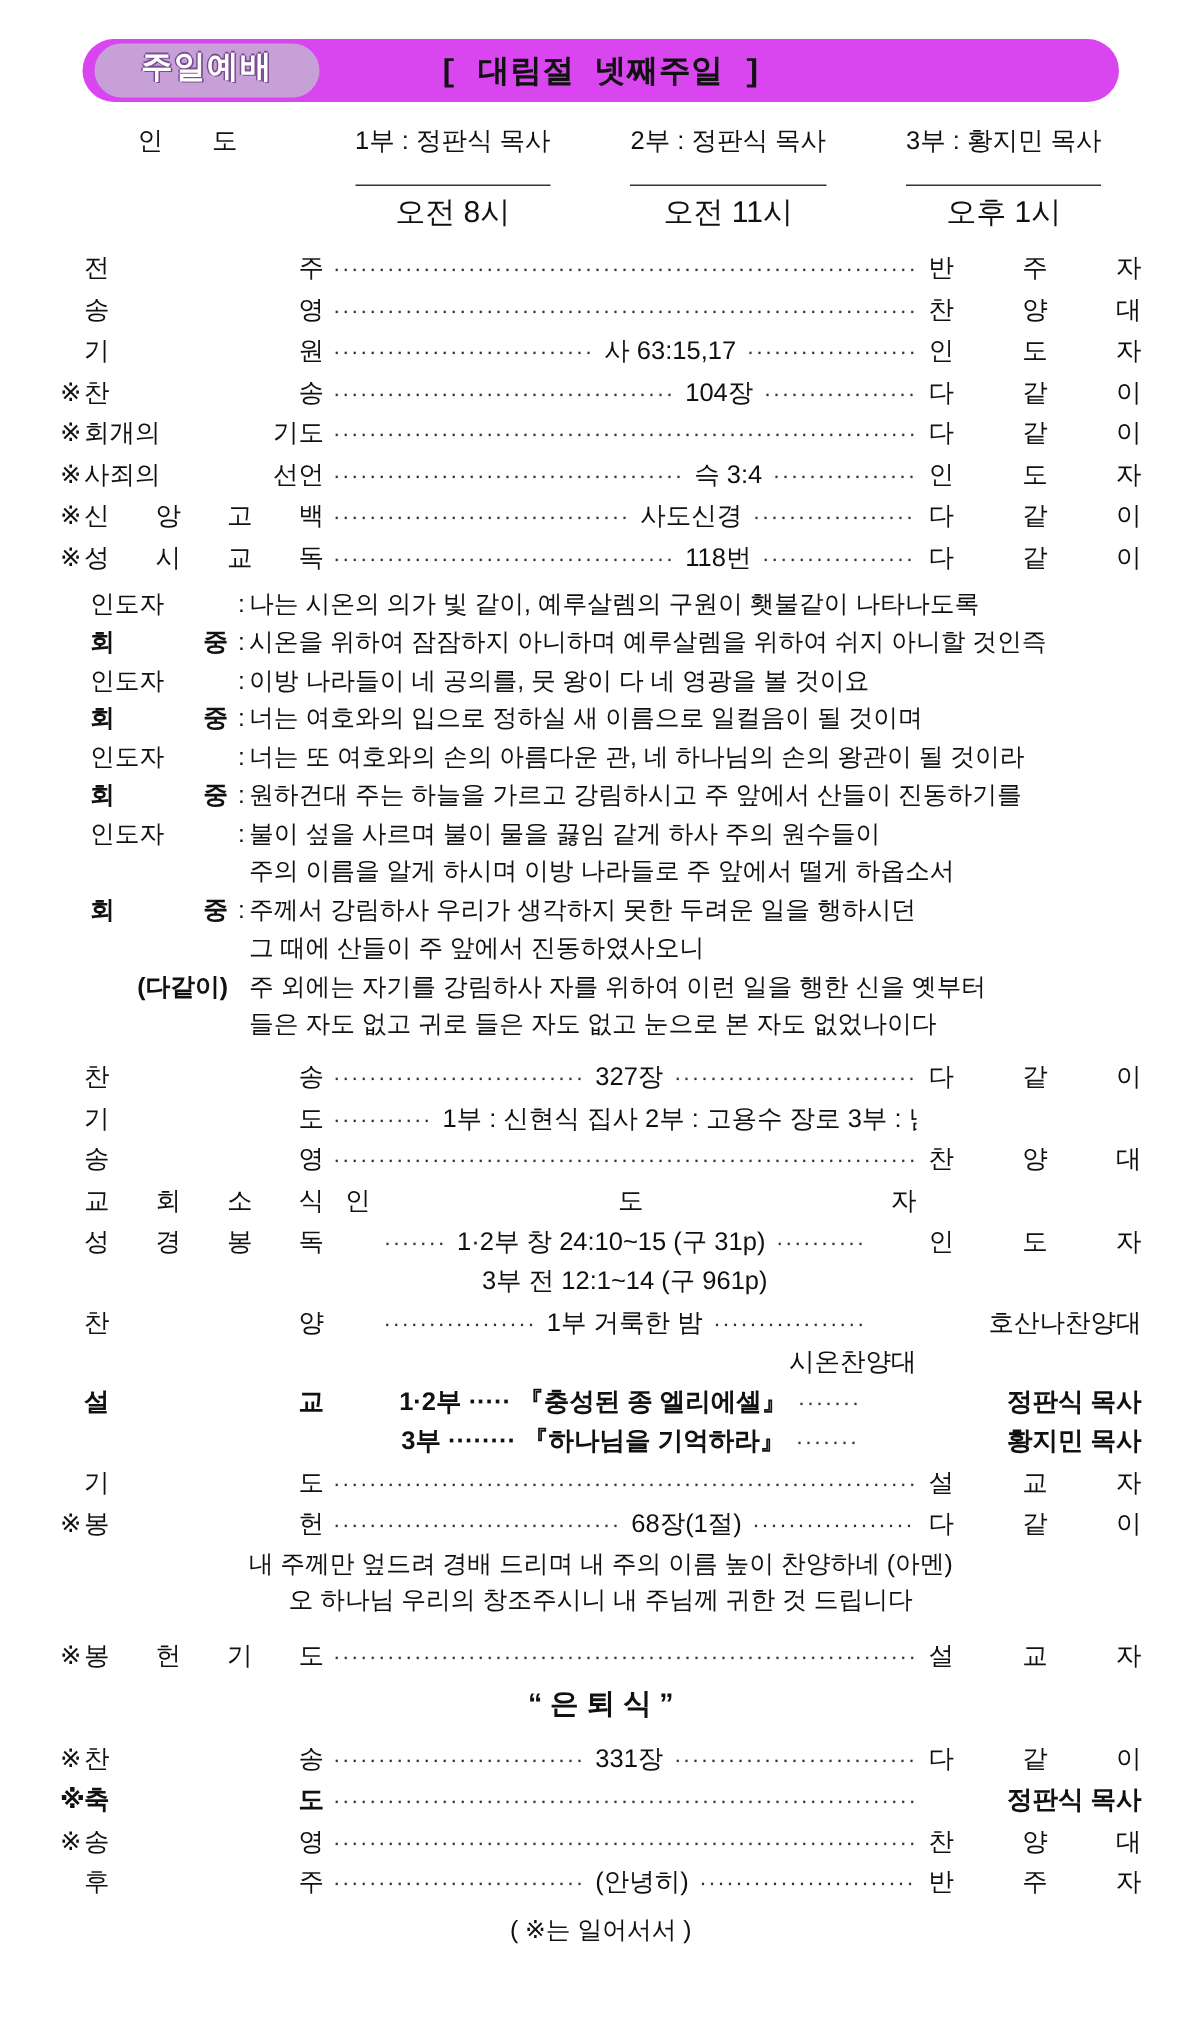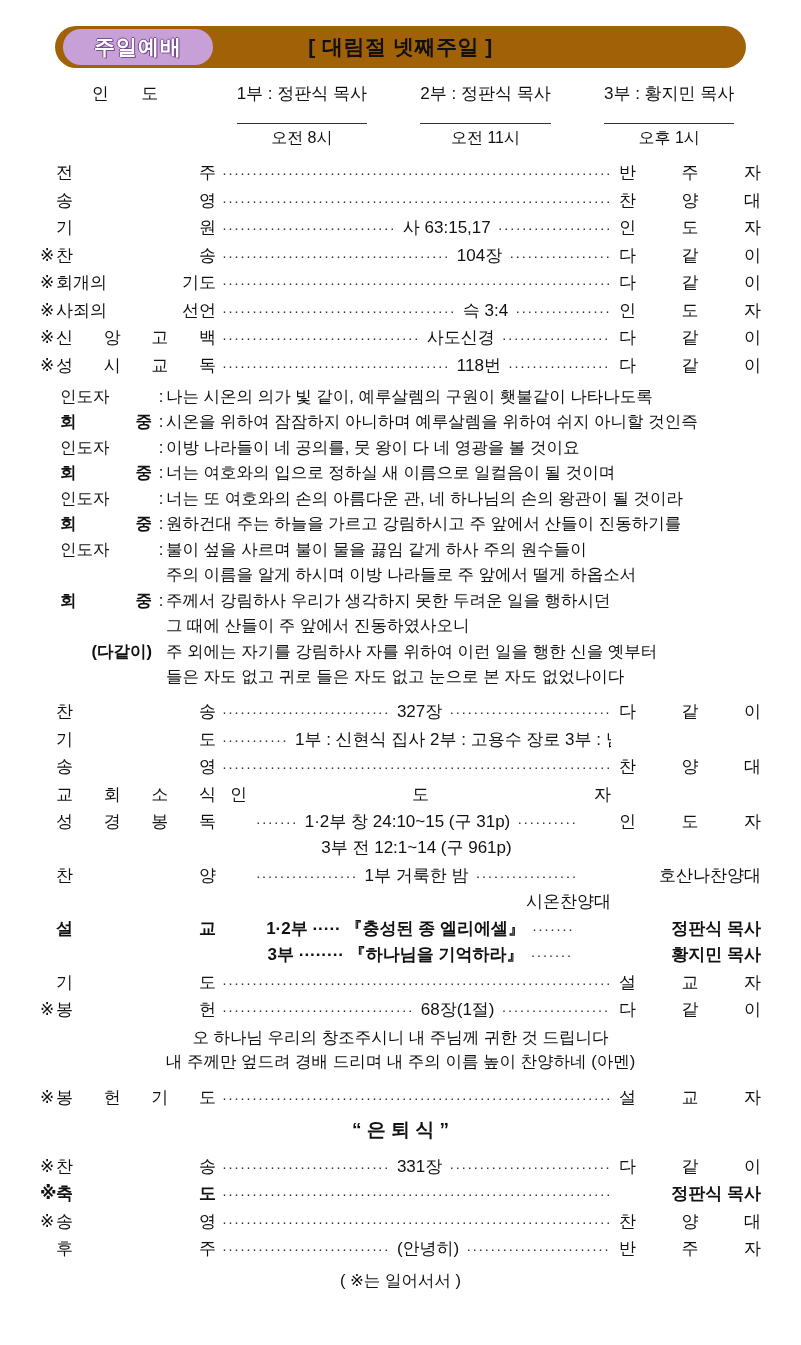--- a/index.html
+++ b/index.html
@@ -20,24 +20,25 @@
     position: relative;
     padding: 0;
     box-sizing: border-box;
   }
 
   
   .header-band {
     position: relative;
     margin: 26px 55px 0 55px;
     height: 42px;
-    background: #a16207;
+    background: #d946ef;
     border-radius: 21px;
     display: flex;
     align-items: center;
+    font-family: Liberation Mono, monospace;
   }
   .header-pill {
     position: absolute;
     left: 8px;
     top: 3px;
     width: 150px;
     height: 36px;
     background: #c8a0d8;
     border-radius: 18px;
   }
@@ -82,21 +83,21 @@
   }
   .leaders .name {
     display: inline-block;
     border-bottom: 1.5px solid #333;
     padding-bottom: 18px;
   }
   .leaders-times {
     margin: 4px 40px 0 40px;
     display: grid;
     grid-template-columns: 170px 1fr 1fr 1fr;
-    font-size: 16px;
+    font-size: 20px;
   }
   .leaders-times .col { text-align: center; }
 
   
   .order {
     margin: 12px 40px 0 40px;
   }
   .row {
     display: grid;
     grid-template-columns: 182px 1fr 150px;
@@ -416,22 +417,22 @@
     </div>
 
     <div class="row">
       <div class="item"><span class="mark">※</span><span>봉 헌</span></div>
       <div class="mid"><span class="dots-l">································</span><span class="val">68장(1절)</span><span class="dots-r">································</span></div>
       <div class="who">다 같 이</div>
     </div>
   </div>
 
   <div class="verse">
+    <div>내 주께만 엎드려 경배 드리며 내 주의 이름 높이 찬양하네 (아멘)</div>
     <div>오 하나님 우리의 창조주시니 내 주님께 귀한 것 드립니다</div>
-    <div>내 주께만 엎드려 경배 드리며 내 주의 이름 높이 찬양하네 (아멘)</div>
   </div>
 
   <div class="order">
     <div class="row">
       <div class="item"><span class="mark">※</span><span>봉 헌 기 도</span></div>
       <div class="mid"><span class="dots-l">·······································································································</span></div>
       <div class="who">설 교 자</div>
     </div>
   </div>
 

